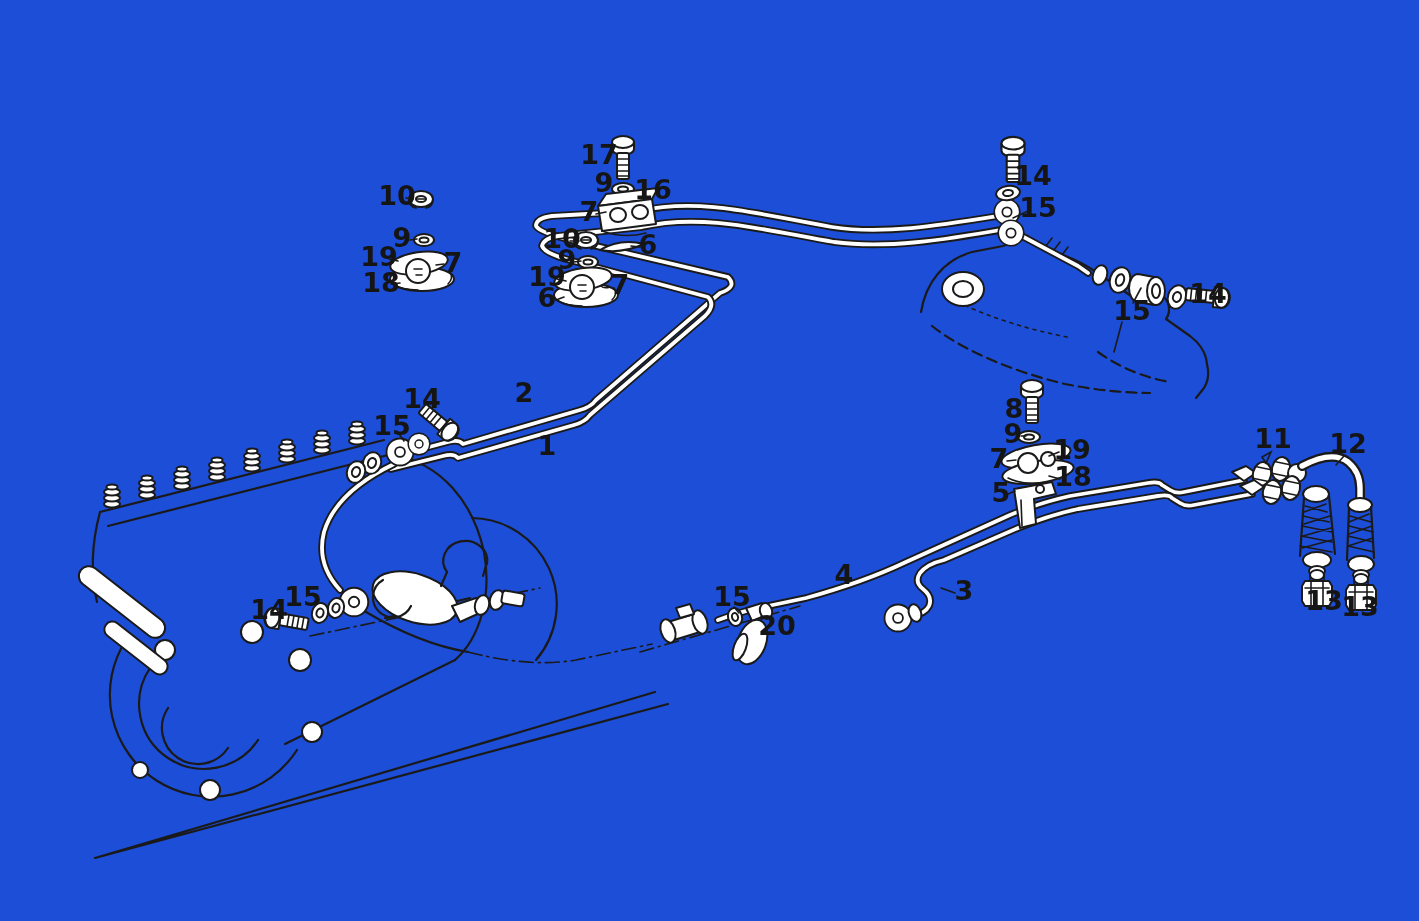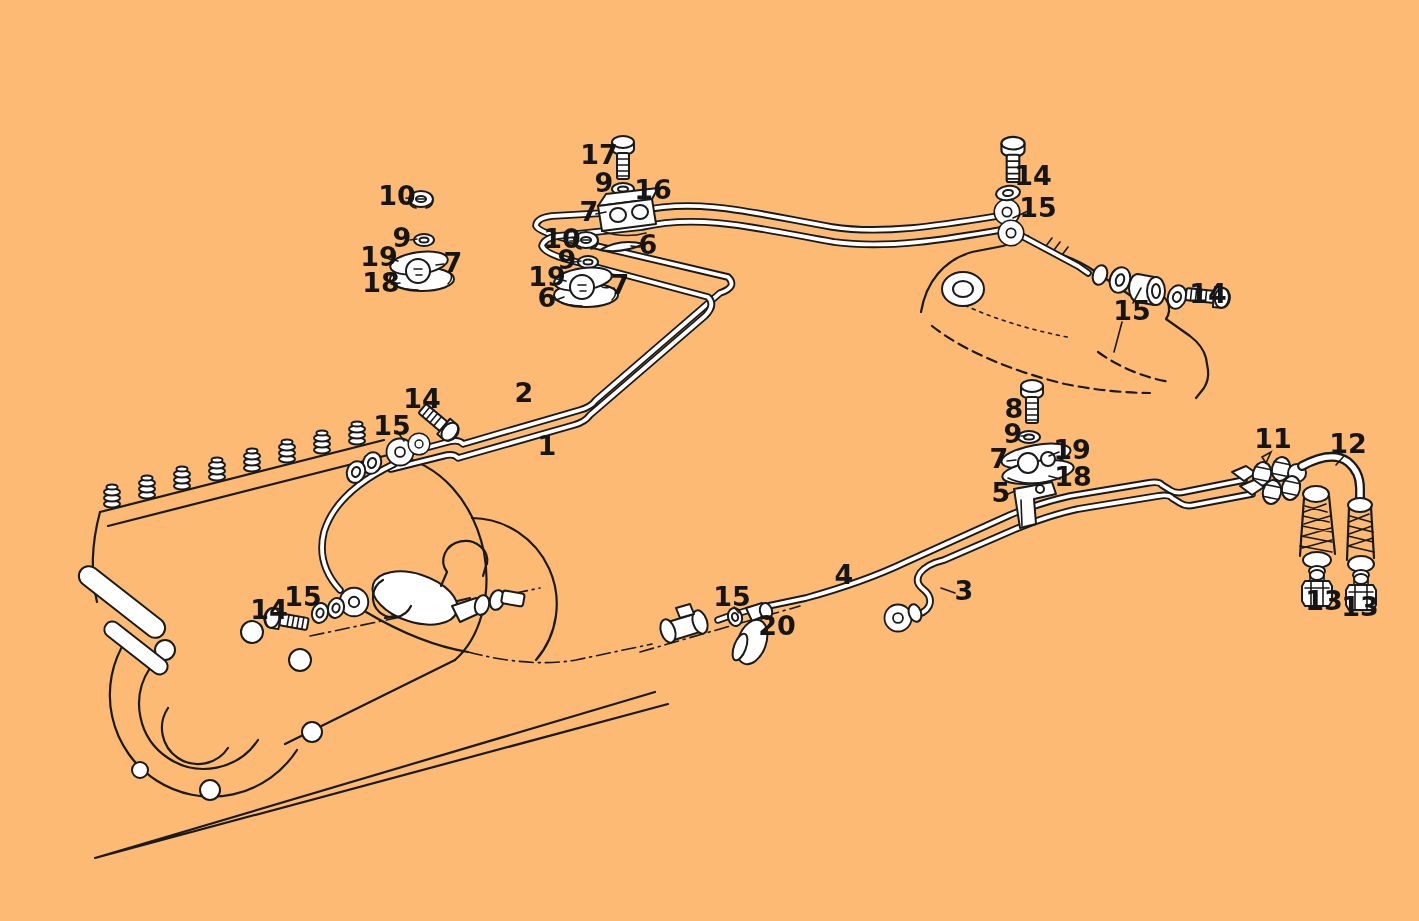--- a/index.html
+++ b/index.html
@@ -1,16 +1,16 @@
 <!DOCTYPE html>
 <html><head>
 <meta charset="utf-8">
 <style>
   html,body{margin:0;padding:0;background:#ffffff;}
-  .stage{width:1419px;height:921px;position:relative;background:#fdba74;overflow:hidden;}
+  .stage{width:1419px;height:921px;position:relative;background:#1d4ed8;overflow:hidden;}
   svg{display:block;}
   .ln{fill:none;stroke:#1a1a1a;stroke-width:2.2;stroke-linecap:round;stroke-linejoin:round;}
   .thin{fill:none;stroke:#1a1a1a;stroke-width:1.6;stroke-linecap:round;}
   .part{fill:#ffffff;stroke:#1a1a1a;stroke-width:2;stroke-linejoin:round;}
   .pipe-o{fill:none;stroke:#1a1a1a;stroke-width:7.5;stroke-linecap:round;stroke-linejoin:round;}
   .pipe-i{fill:none;stroke:#ffffff;stroke-width:3.8;stroke-linecap:round;stroke-linejoin:round;}
   .hose-o{fill:none;stroke:#1a1a1a;stroke-width:10;stroke-linecap:round;}
   .hose-i{fill:none;stroke:#ffffff;stroke-width:5.4;stroke-linecap:round;}
   .dash{stroke-dasharray:10 6;}
   .dashdot{stroke-dasharray:14 5 2 5;}

